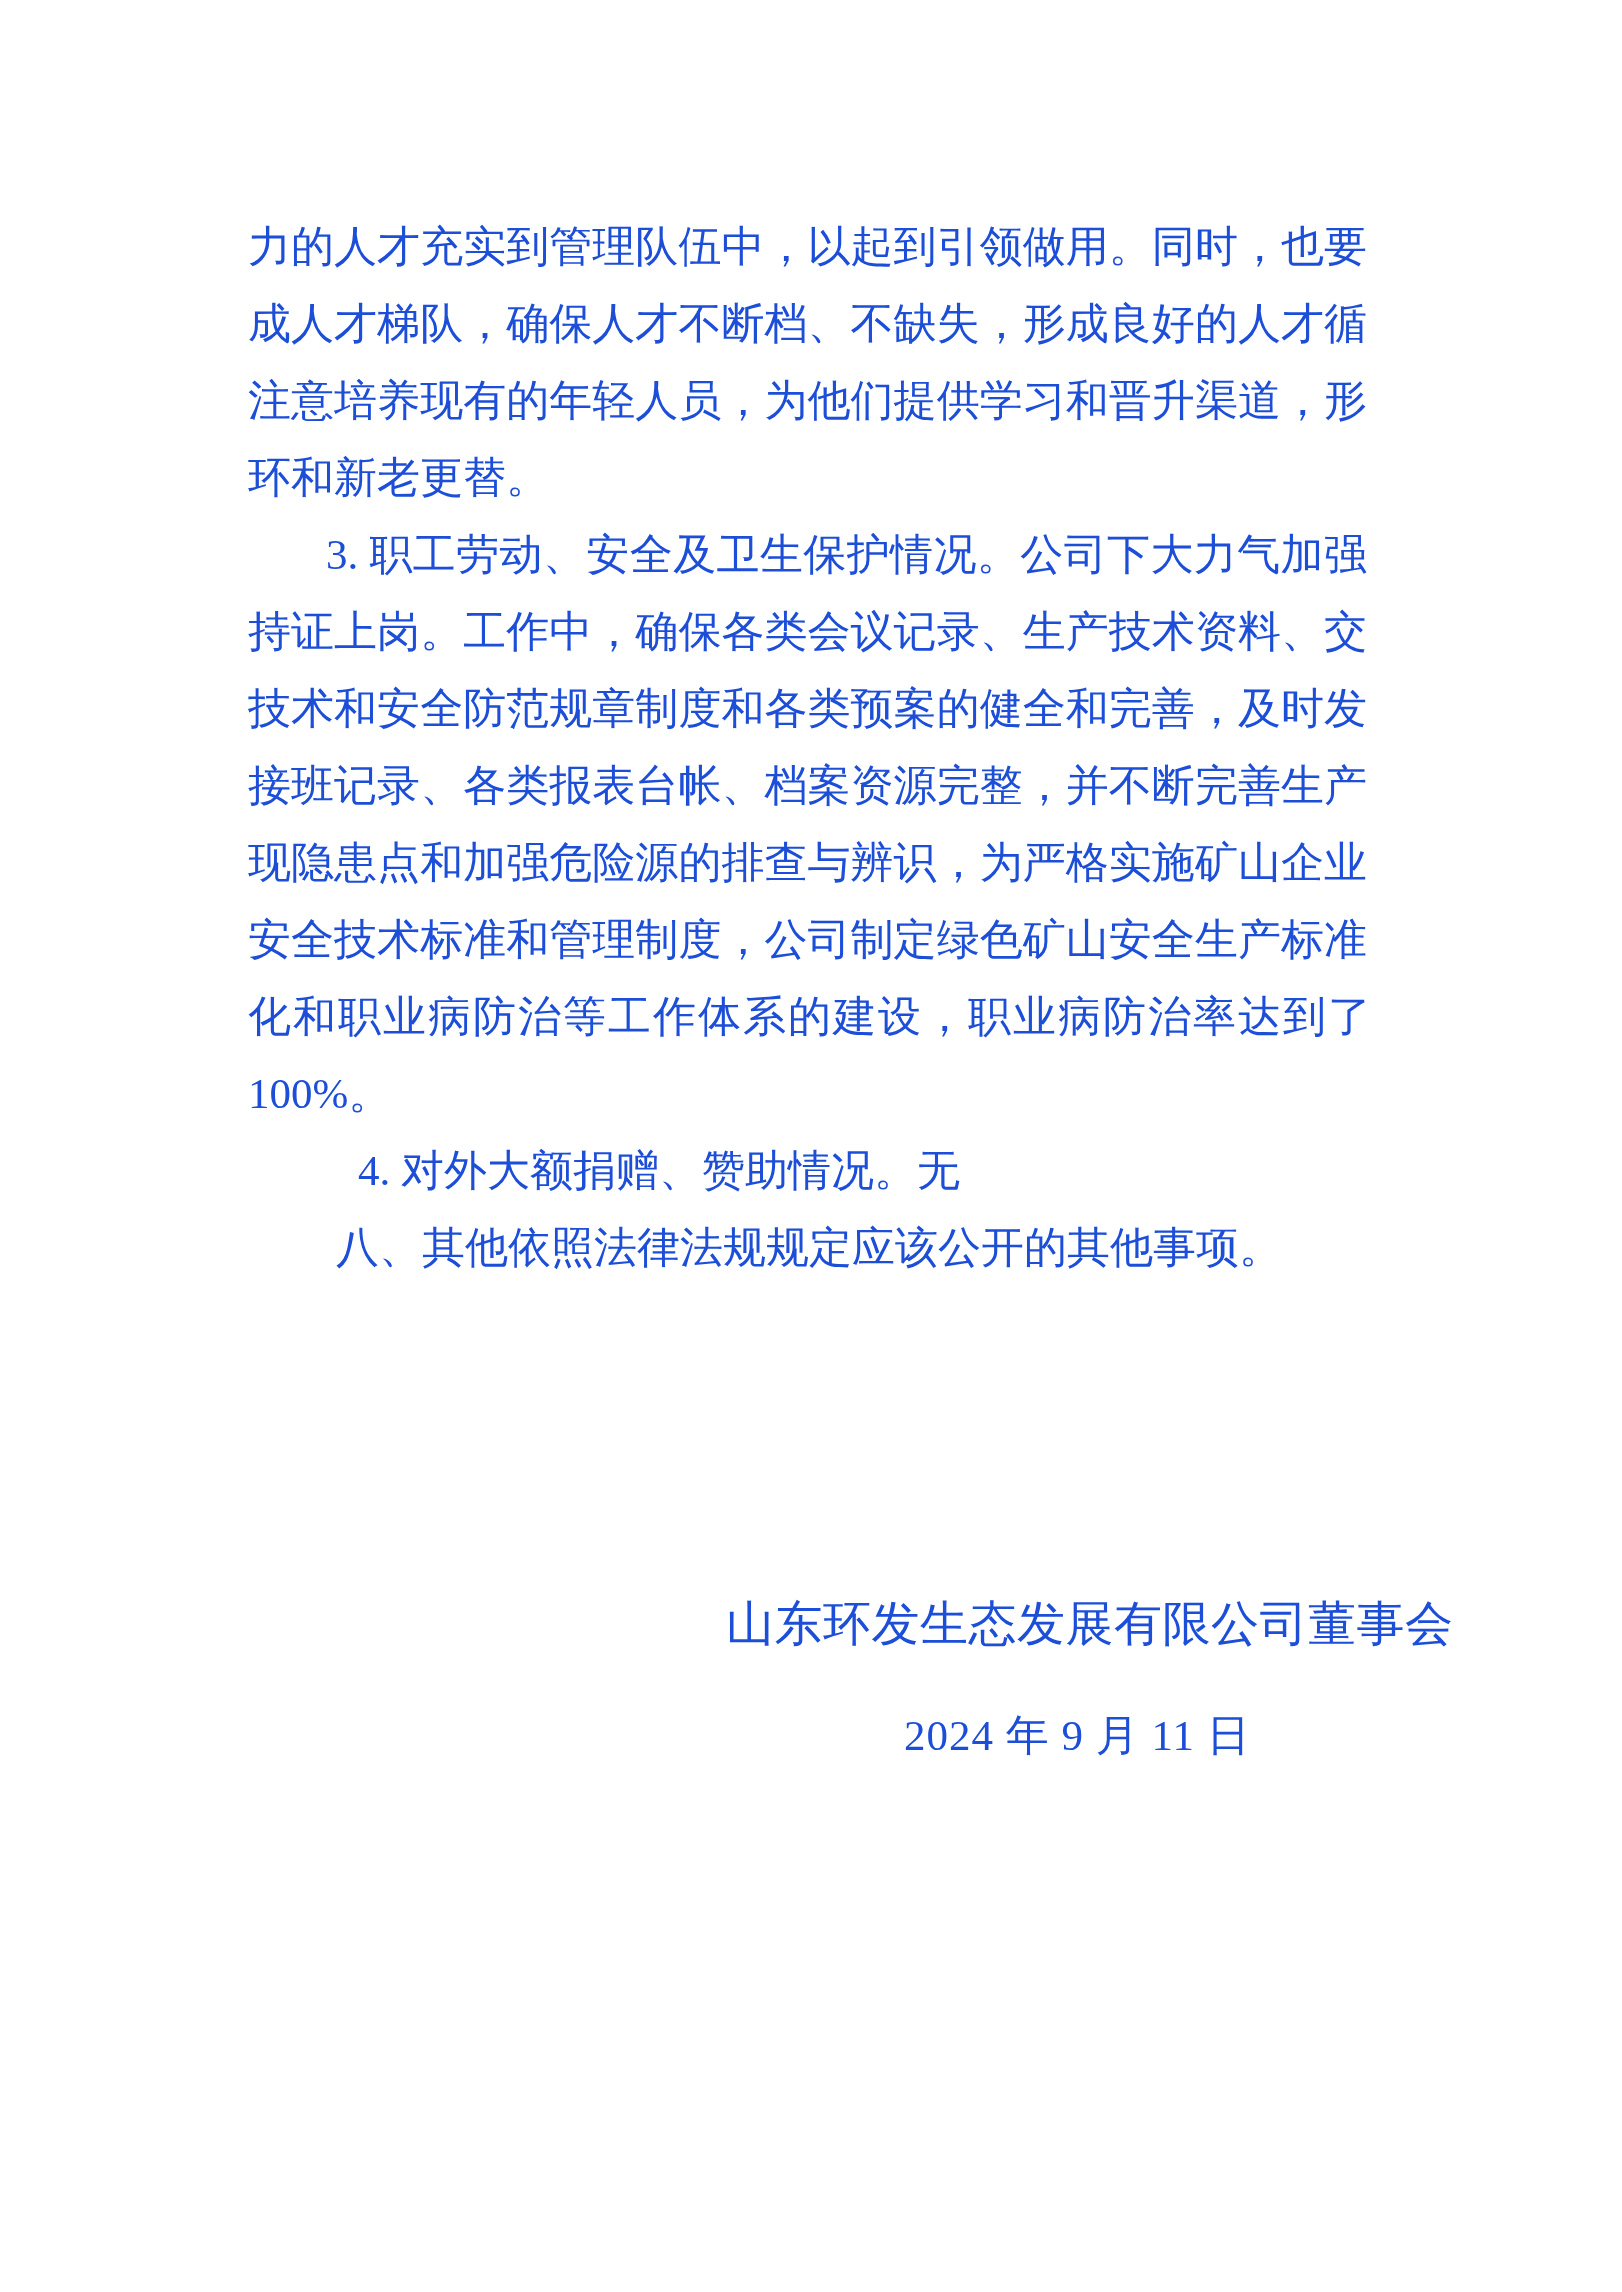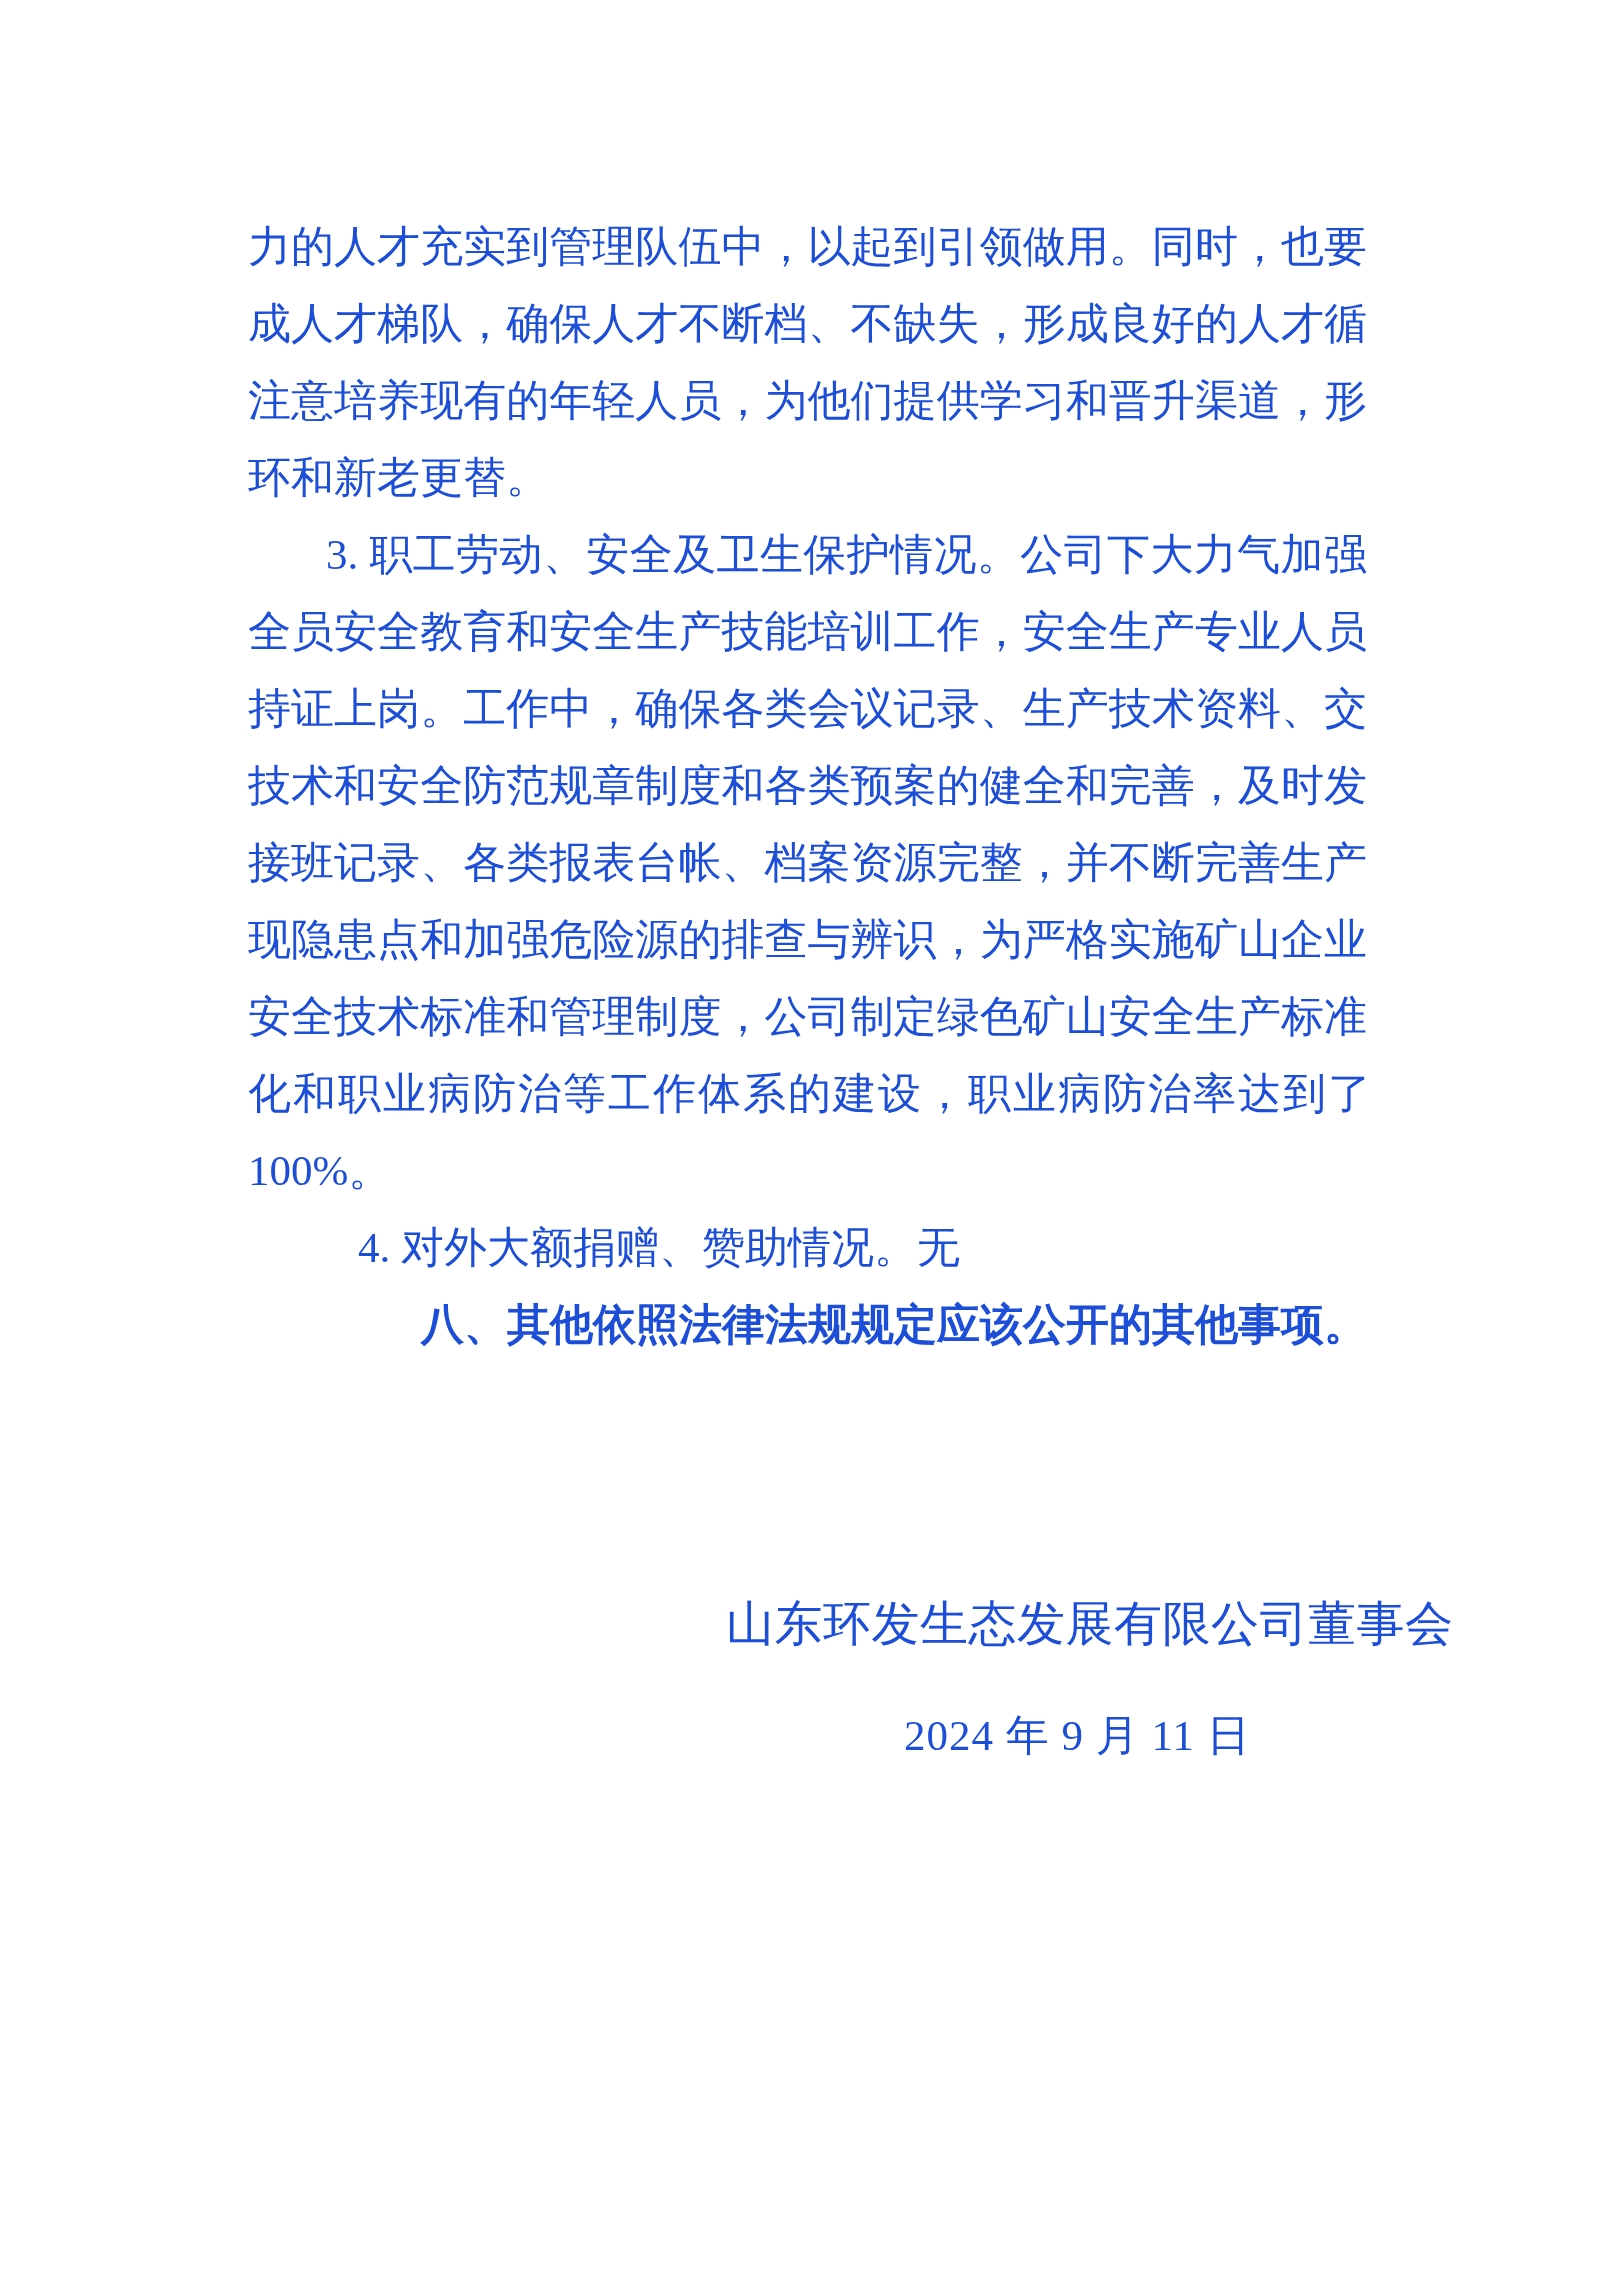--- a/index.html
+++ b/index.html
@@ -32,22 +32,21 @@
   .line.fill {
     white-space: normal;
     text-align: justify;
     text-align-last: justify;
     text-justify: inter-character;
   }
   .line.loose {
     letter-spacing: 2px;
   }
   .line.bold {
-    font-weight: bold;
-    text-align: right;
+    font-weight: normal;
   }
   .indent-3 { padding-left: 78px; }
   .indent-4 { padding-left: 110px; font-family: Liberation Serif, serif; }
   .indent-8 { padding-left: 88px; }
   .signature {
     position: absolute;
     left: 726px;
     top: 1598px;
     font-size: 48px;
     line-height: 51px;
@@ -69,21 +68,20 @@
 <body>
 
 <div class="page">
 
   <div class="body-text">
     <div class="line fill">力的人才充实到管理队伍中，以起到引领做用。同时，也要</div>
     <div class="line fill">成人才梯队，确保人才不断档、不缺失，形成良好的人才循</div>
     <div class="line fill">注意培养现有的年轻人员，为他们提供学习和晋升渠道，形</div>
     <div class="line">环和新老更替。</div>
     <div class="line fill indent-3">3. 职工劳动、安全及卫生保护情况。公司下大力气加强</div>
-    <div class="line fill">全员安全教育和安全生产技能培训工作，安全生产专业人员</div>
     <div class="line fill">持证上岗。工作中，确保各类会议记录、生产技术资料、交</div>
     <div class="line fill">技术和安全防范规章制度和各类预案的健全和完善，及时发</div>
     <div class="line fill">接班记录、各类报表台帐、档案资源完整，并不断完善生产</div>
     <div class="line fill">现隐患点和加强危险源的排查与辨识，为严格实施矿山企业</div>
     <div class="line fill">安全技术标准和管理制度，公司制定绿色矿山安全生产标准</div>
     <div class="line loose">化和职业病防治等工作体系的建设，职业病防治率达到了</div>
     <div class="line">100%。</div>
     <div class="line indent-4">4. 对外大额捐赠、赞助情况。无</div>
     <div class="line bold indent-8">八、其他依照法律法规规定应该公开的其他事项。</div>
   </div>

